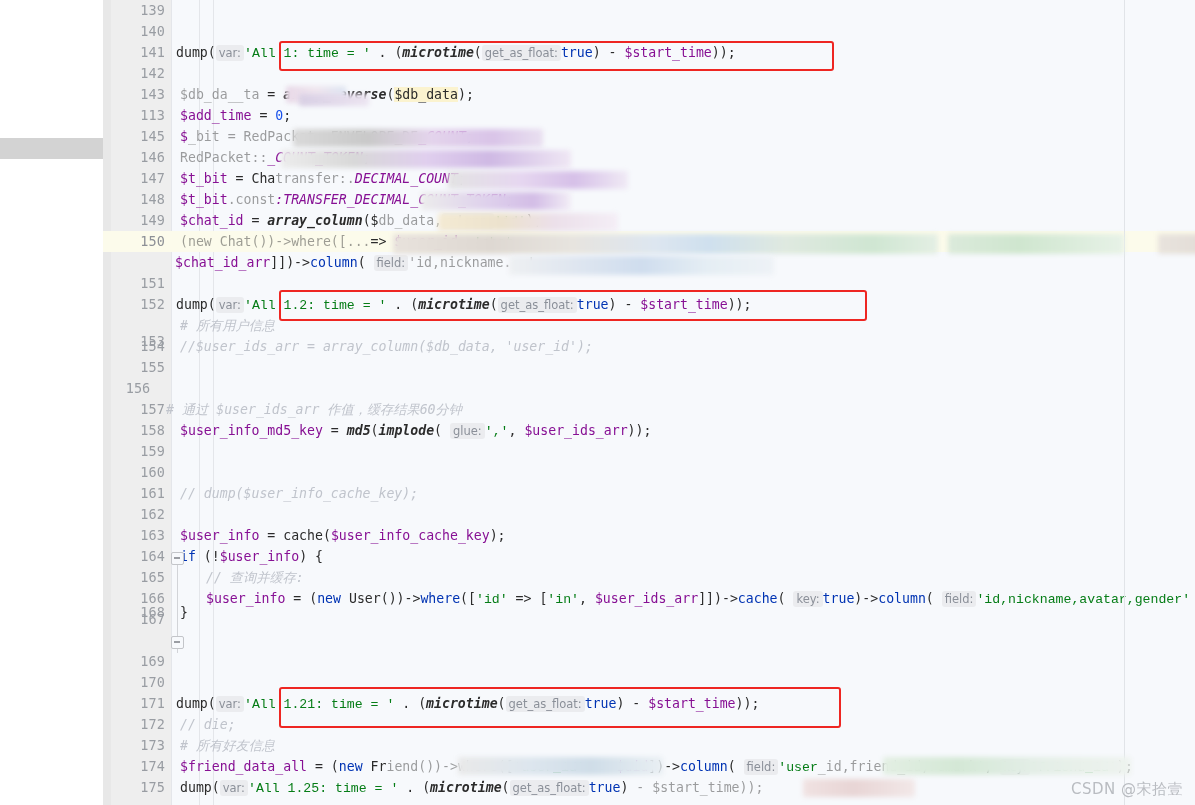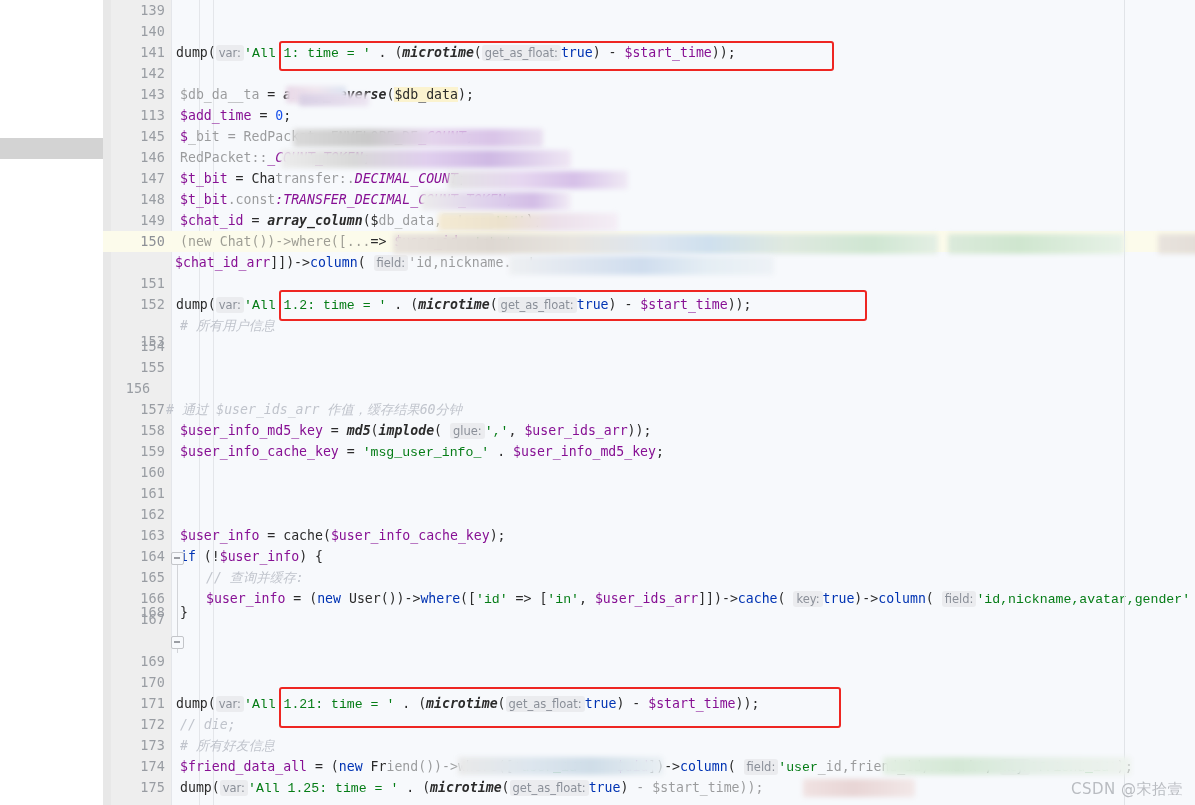--- a/index.html
+++ b/index.html
@@ -170,47 +170,48 @@
         <div class="row" style="top: 294px;">
           <div class="lineno" style="top: 0px;">152</div>
           <div class="code" style="left: 73px;"><span class="plain">dump(</span><span class="hint">var:</span><span class="str">'All 1.2: time = '</span><span class="plain"> . (</span><span class="fn">microtime</span><span class="plain">(</span><span class="hint">get_as_float:</span><span class="kw">true</span><span class="plain">) - </span><span class="phpvar">$start_time</span><span class="plain">));</span></div>
         </div>
         <div class="row" style="top: 315px;">
           <div class="lineno" style="top: 16px; text-align: right;">153</div>
           <div class="code" style="left: 77px;"><span class="cmt"># 所有用户信息</span></div>
         </div>
         <div class="row" style="top: 336px;">
           <div class="lineno" style="top: 0px;">154</div>
+          <div class="code" style="left: 77px;"><span class="cmt">//$user_ids_arr = array_column($db_data, 'user_id');</span></div>
         </div>
         <div class="row" style="top: 357px;">
           <div class="lineno" style="top: 0px;">155</div>
           <div class="code" style="left: 77px;"></div>
         </div>
         <div class="row" style="top: 378px;">
           <div class="lineno" style="top: 0px; text-align: center;">156</div>
           <div class="code" style="left: 77px;"></div>
         </div>
         <div class="row" style="top: 399px;">
           <div class="lineno" style="top: 0px;">157</div>
           <div class="code" style="left: 63px;"><span class="cmt"># 通过 $user_ids_arr 作值，缓存结果60分钟</span></div>
         </div>
         <div class="row" style="top: 420px;">
           <div class="lineno" style="top: 0px;">158</div>
           <div class="code" style="left: 77px;"><span class="phpvar">$user_info_md5_key</span><span class="plain"> = </span><span class="fn">md5</span><span class="plain">(</span><span class="fn">implode</span><span class="plain">( </span><span class="hint">glue:</span><span class="str">','</span><span class="plain">, </span><span class="phpvar">$user_ids_arr</span><span class="plain">));</span></div>
         </div>
         <div class="row" style="top: 441px;">
           <div class="lineno" style="top: 0px;">159</div>
-          <div class="code" style="left: 77px;"><span class="phpvar">$user_info_cache_key</span><span class="plain"> = </span><span class="str">'msg_user_info_'</span><span class="plain"> . </span><span class="phpvar">$user_info_md5_key</span><span class="plain">;</span></div>
         </div>
         <div class="row" style="top: 462px;">
           <div class="lineno" style="top: 0px;">160</div>
           <div class="code" style="left: 77px;"></div>
         </div>
         <div class="row" style="top: 483px;">
           <div class="lineno" style="top: 0px;">161</div>
+          <div class="code" style="left: 77px;"><span class="cmt">// dump($user_info_cache_key);</span></div>
         </div>
         <div class="row" style="top: 504px;">
           <div class="lineno" style="top: 0px;">162</div>
           <div class="code" style="left: 77px;"></div>
         </div>
         <div class="row" style="top: 525px;">
           <div class="lineno" style="top: 0px;">163</div>
           <div class="code" style="left: 77px;"><span class="phpvar">$user_info</span><span class="plain"> = cache(</span><span class="phpvar">$user_info_cache_key</span><span class="plain">);</span></div>
         </div>
         <div class="row" style="top: 546px;">

